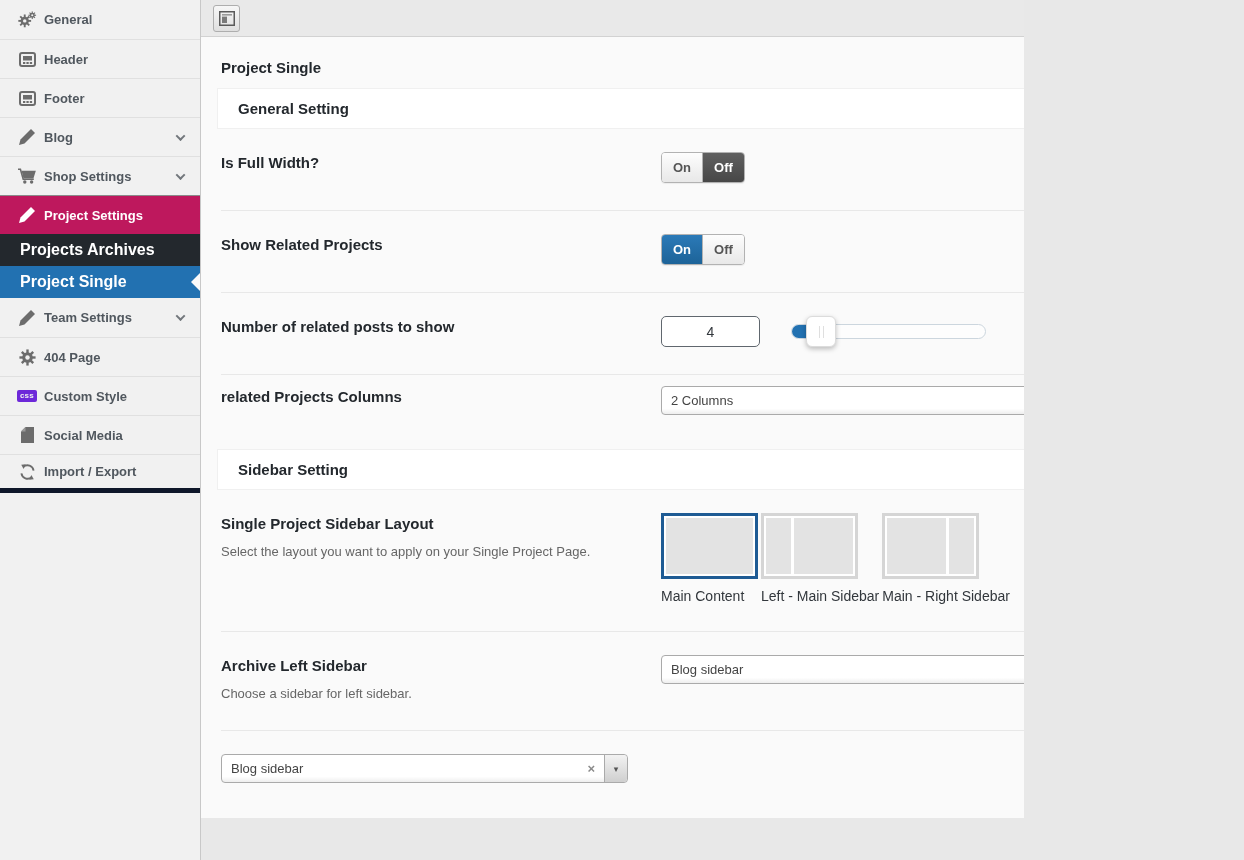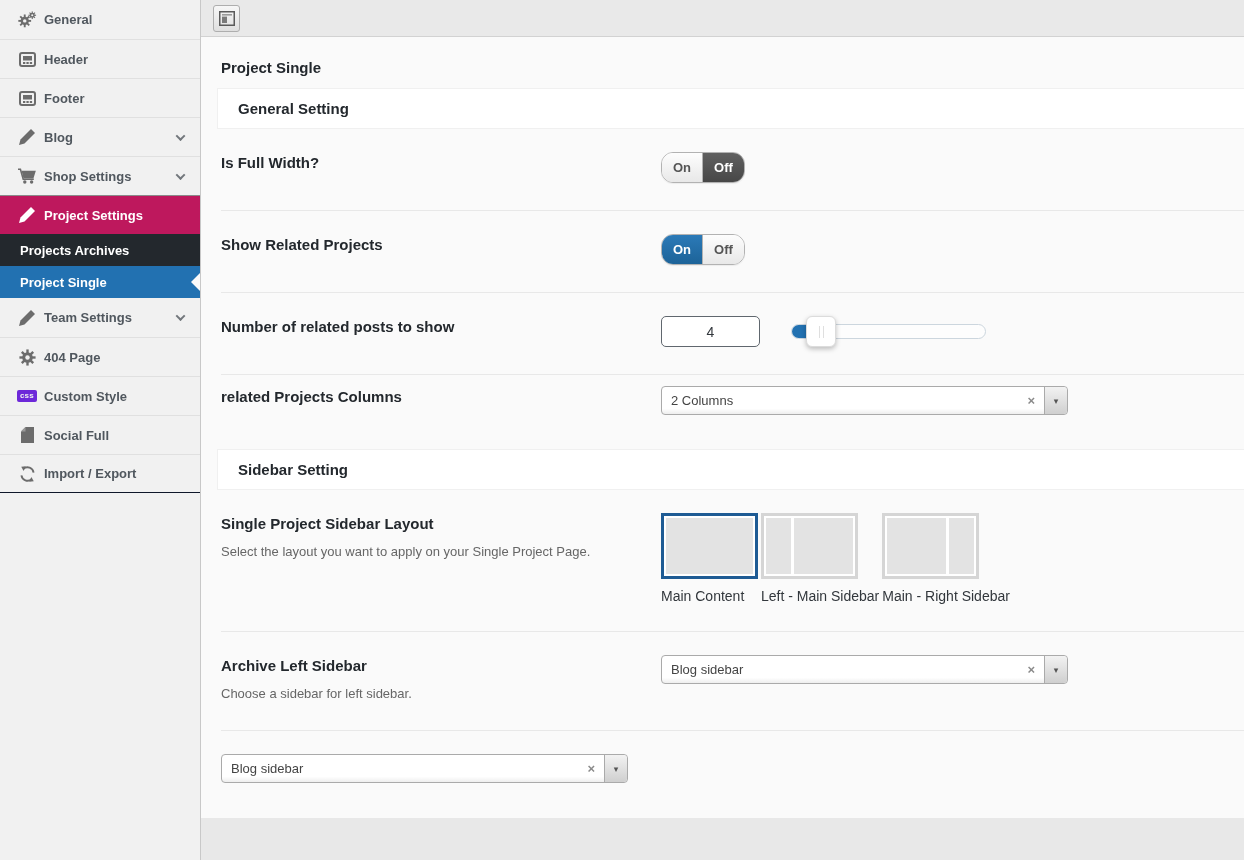--- a/index.html
+++ b/index.html
@@ -1,37 +1,37 @@
 <!DOCTYPE html>
 <html><head>
 <meta charset="utf-8">
 <style>
   * { box-sizing: border-box; margin: 0; padding: 0; }
   html,body { width:1244px; height:860px; }
   body { font-family:"Liberation Sans", sans-serif; font-size:13px; color:#32373c; background:#e8e8e8; }
-  .app { display:flex; width:1244px; height:860px; overflow:hidden; }
+  .app { display:flex; width:1024px; height:860px; overflow:hidden; }
 
   
   .sidebar { width:201px; flex:0 0 201px; background:#f1f1f1; border-right:1px solid #c8c8c8; }
   .sb-item { display:flex; align-items:center; height:39px; padding:0 12px 0 14px;
              border-top:1px solid #e0e0e0; cursor:pointer; color:#50575e; }
   .sb-item:first-child { border-top:none; }
   .sb-item .ico-box { width:26px; display:flex; justify-content:center; align-items:center; flex:0 0 26px; }
   .sb-item .lbl { font-weight:bold; font-size:13px; margin-left:4px; flex:1; }
   .chev { width:7px; height:7px; border-right:2px solid #72777c; border-bottom:2px solid #72777c;
           transform:rotate(45deg) translate(-1px,-1px); margin-right:4px; }
   .sb-item.active { background:#be185d; color:#ffffff; border-top-color:#8a8a8a; }
   .sb-item.active svg path, .sb-item.active svg rect, .sb-item.active svg circle, .sb-item.active svg polygon { fill:#ffffff; }
   .sb-sub { }
   .sub-item { position:relative; display:flex; align-items:center; height:32px; padding:0 12px 0 20px;
-              background:#23282d; color:#fff; font-weight:bold; font-size:13px; cursor:pointer; }
+              background:#23282d; color:#fff; font-weight:bold; font-size:16px; cursor:pointer; }
   .sub-item.current { background:#2271b1; }
   .sub-item.current::after { content:""; position:absolute; right:0; top:50%; margin-top:-9px;
               border:9px solid transparent; border-right:9px solid #fafafa; border-left:none; }
-  .sb-item.last { border-bottom:1px solid #0f172a; }
+  .sb-item.last { border-bottom:5px solid #0f172a; }
   .css-badge { display:inline-block; background:#6d28d9; color:#f1f1f1; font-size:8px; font-weight:bold;
                padding:2px 3px; border-radius:2px; line-height:1; letter-spacing:.3px; }
 
   
   .main { flex:1; display:flex; flex-direction:column; background:#e8e8e8; }
   .topbar { height:37px; background:#e9e9e9; border-bottom:1px solid #d2d2d2; padding:5px 0 0 12px; }
   .tb-btn { width:27px; height:27px; border:1px solid #aeaeae; border-radius:3px;
             background:linear-gradient(#f7f7f7,#dfdfdf); display:flex; align-items:center; justify-content:center; cursor:pointer; }
   .panel { background:#fafafa; flex:0 0 auto; min-height:781px; }
   .footer-space { flex:1; background:#e8e8e8; }
@@ -44,21 +44,21 @@
   .row { display:flex; align-items:flex-start; margin-left:20px; padding:23px 0 27px;
          border-bottom:1px solid #e8e8e8; }
   .row.noline { border-bottom:none; }
   .row.pre-section { padding:11px 0 19px; margin-bottom:15px; }
   .f-label { width:440px; flex:0 0 440px; padding-right:36px; padding-top:2px; }
   .f-label h4 { font-size:15px; font-weight:bold; color:#23282d; }
   .f-label p { font-size:13px; color:#666; margin-top:11px; line-height:1.4; }
   .f-control { flex:1; }
 
   
-  .toggle { display:inline-flex; border:1px solid #b2b2b2; border-radius:12px; overflow:hidden;
+  .toggle { display:inline-flex; border:1px solid #b2b2b2; border-radius:4px; overflow:hidden;
             box-shadow:0 1px 1px rgba(0,0,0,.06); }
   .toggle button { min-width:40px; height:29px; padding:0 11px; border:none; font-family:inherit;
             font-size:13px; font-weight:bold; cursor:pointer;
             background:linear-gradient(#fdfdfd,#e8e8e8); color:#555; }
   .toggle button + button { border-left:1px solid #b2b2b2; }
   .toggle button.sel-dark { background:linear-gradient(#606060,#474747); color:#fff; }
   .toggle button.sel-blue { background:linear-gradient(#2b7ab8,#1d6398); color:#fff; }
 
   
   .num-slider { display:flex; align-items:center; }
@@ -230,21 +230,21 @@
       <span class="lbl">Custom Style</span>
     </div>
 
     <div class="sb-item">
       <span class="ico-box">
         <svg width="13" height="16" viewBox="0 0 13 16">
           <path fill="#6c6c6c" d="M4.5 0H13v16H0V4.5z"></path>
           <path fill="#9a9a9a" d="M4.5 0v4.5H0z"></path>
         </svg>
       </span>
-      <span class="lbl">Social Full</span>
+      <span class="lbl">Social Media</span>
     </div>
 
     <div class="sb-item last">
       <span class="ico-box">
         <svg width="17" height="16" viewBox="0 0 20 20">
           <path d="M17.6 8.3A7.8 7.8 0 004.9 3.4" fill="none" stroke="#6c6c6c" stroke-width="2.3"></path>
           <path d="M2.4 11.7a7.8 7.8 0 0012.7 4.9" fill="none" stroke="#6c6c6c" stroke-width="2.3"></path>
           <polygon points="7.8,0.2 2.2,0.8 5.1,6.4" fill="#6c6c6c"></polygon>
           <polygon points="12.2,19.8 17.8,19.2 14.9,13.6" fill="#6c6c6c"></polygon>
         </svg>

